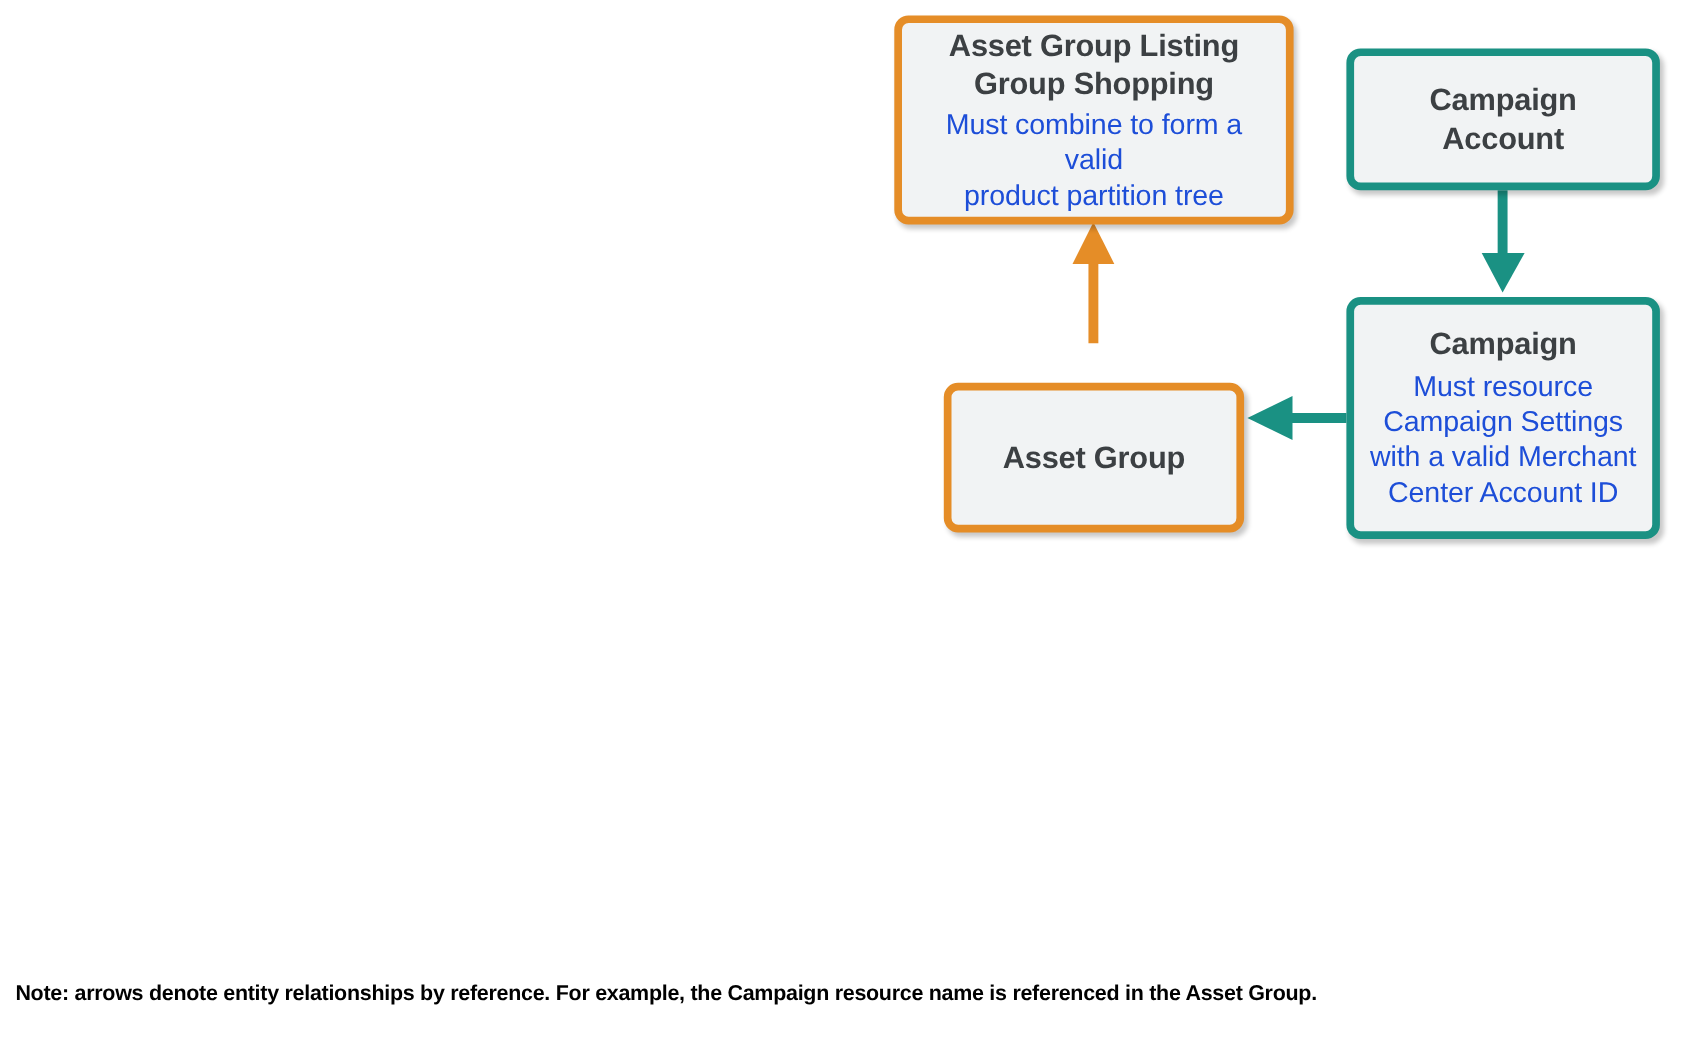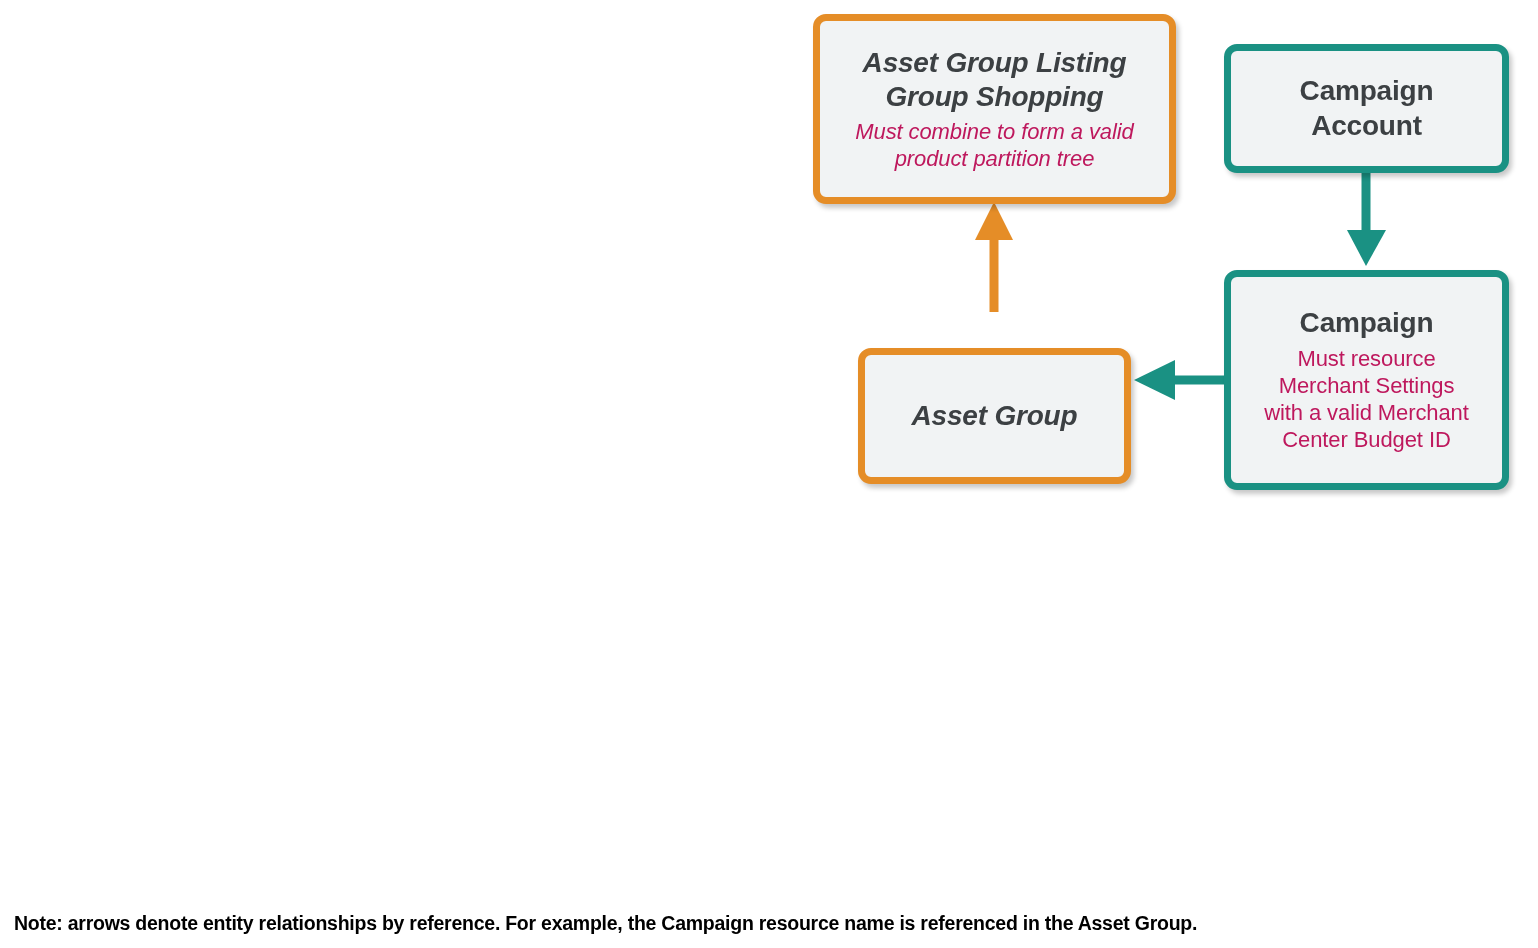--- a/index.html
+++ b/index.html
@@ -38,49 +38,49 @@
     padding: 4px 10px;
   }
   .node .title {
     font-size: 28px;
     font-weight: bold;
     color: #3C4043;
     line-height: 1.22;
     letter-spacing: -0.2px;
   }
   .node .subtitle {
-    font-size: 22px;
+    font-size: 26px;
     font-weight: normal;
-    color: #be185d;
+    color: #1d4ed8;
     line-height: 1.24;
     margin-top: 4px;
     letter-spacing: -0.1px;
   }
-  .node.orange { border-color: #E58D27; font-style: italic; }
+  .node.orange { border-color: #E58D27; }
   .node.teal   { border-color: #1A9183; }
 
   
   #node-filters  { left: 813px;  top: 14px;  width: 363px; height: 190px; }
   #node-budget   { left: 1224px; top: 44px;  width: 285px; height: 129px; }
   #node-asset    { left: 858px;  top: 312px; width: 273px; height: 136px; margin-top: 36px; }
   #node-campaign { left: 1224px; top: 270px; width: 285px; height: 220px; }
 
   
   #edges {
     position: absolute;
     left: 0; top: 0;
     width: 1538px;
     height: 948px;
     pointer-events: none;
   }
 
   #footnote {
     position: absolute;
     left: 14px;
-    top: 912px;
+    top: 892px;
     font-size: 19.5px;
     font-weight: bold;
     color: #000000;
     letter-spacing: -0.25px;
     white-space: nowrap;
   }
 </style>
 </head>
 <body>
 
@@ -123,21 +123,21 @@
   </div>
 
   <div class="node orange" id="node-asset">
     <div class="title">Asset Group</div>
   </div>
 
   <div class="node teal" id="node-campaign">
     <div class="title">Campaign</div>
     <div class="subtitle">
       <span>Must resource</span><br>
-      <span>Merchant Settings</span><br>
+      <span>Campaign Settings</span><br>
       <span>with a valid Merchant</span><br>
-      <span>Center Budget ID</span>
+      <span>Center Account ID</span>
     </div>
   </div>
 
   <div id="footnote">Note: arrows denote entity relationships by reference. For example, the Campaign resource name is referenced in the Asset Group.</div>
 
 </div>
 
 </body></html>

